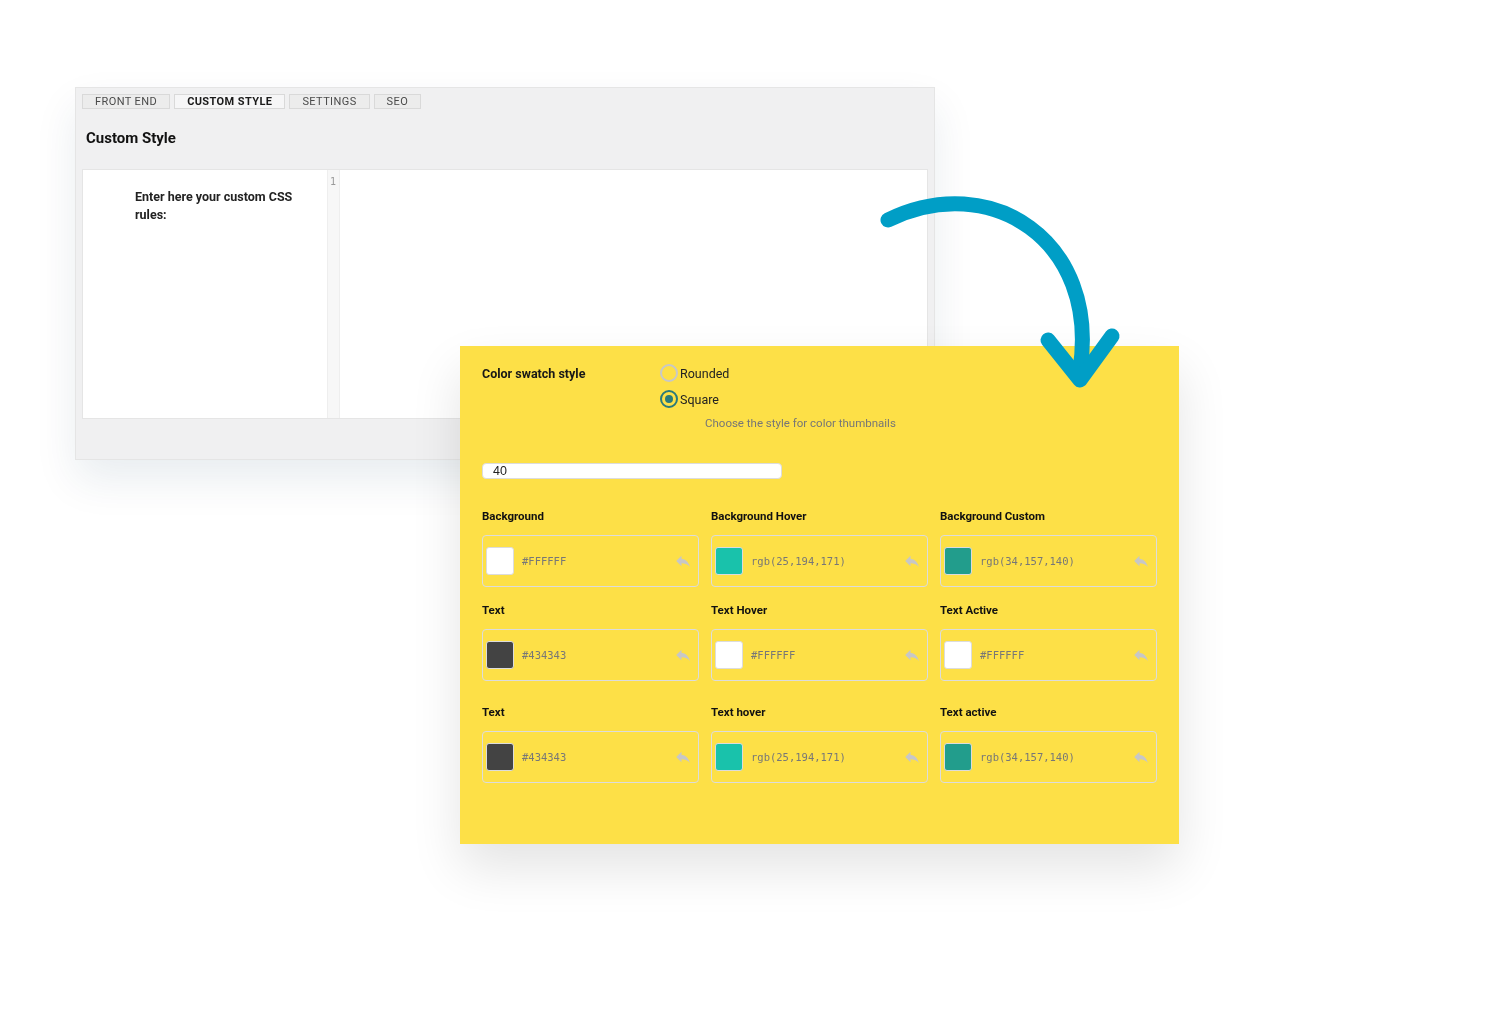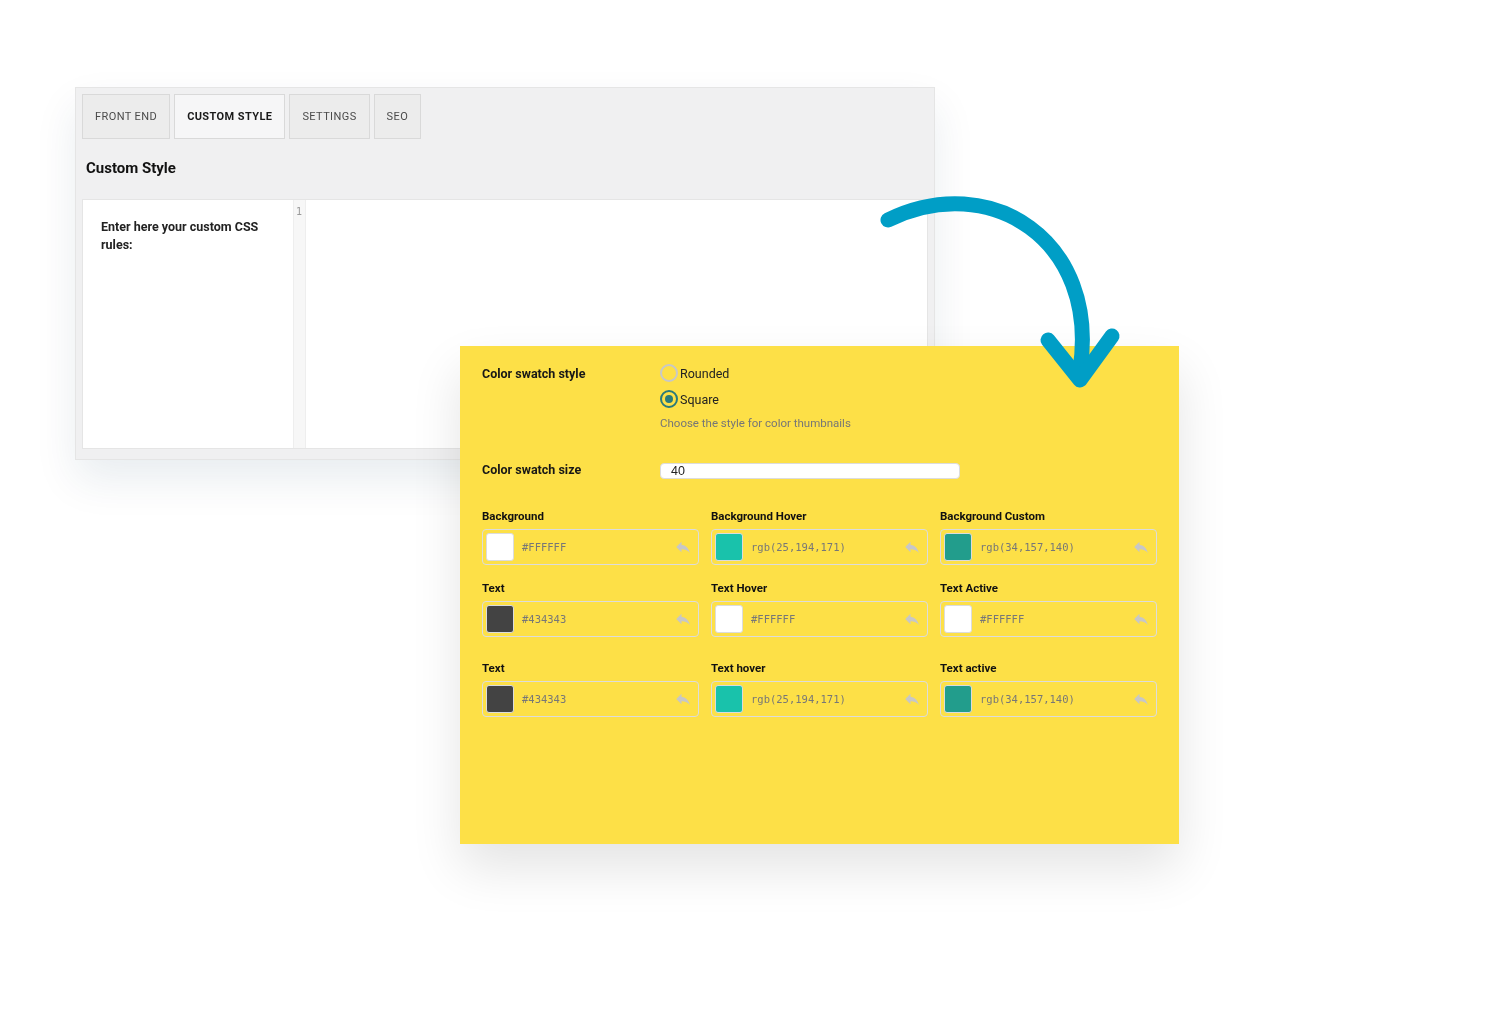--- a/index.html
+++ b/index.html
@@ -24,21 +24,21 @@
     box-shadow: 0 20px 40px rgba(0,50,90,.09);
   }
   .tabs-row {
     display: flex;
     gap: 4px;
     padding: 6px 6px 0 6px;
   }
   .tab {
     background: #ececec;
     border: 1px solid #d9d9d9;
-    padding: 15px 12px;
+    padding: 0 12px;
     font-size: 11px;
     letter-spacing: .4px;
     color: #4a4a4a;
     cursor: pointer;
   }
   .tab.active {
     font-weight: 700;
     color: #1a1a1a;
     background: #f6f6f7;
   }
@@ -55,20 +55,21 @@
     height: 250px;
     display: flex;
   }
   .css-label {
     width: 210px;
     font-size: 12.5px;
     font-weight: 700;
     color: #222;
     padding: 18px 10px 10px 18px;
     line-height: 1.4;
+    margin-left: 34px;
   }
   .css-editor {
     flex: 0 0 13px;
     border-left: 1px solid #eee;
     border-right: 1px solid #eee;
     text-align: right;
     padding: 6px 3px 0 0;
     background: #f7f7f7;
   }
   .css-line {
@@ -124,20 +125,21 @@
   }
   .radio-dot {
     width: 8px; height: 8px;
     background: #2b7a7a;
     border-radius: 50%;
   }
   .help-text {
     font-size: 11.5px;
     color: #767676;
     margin-top: 8px;
+    margin-left: 45px;
   }
   .text-input {
     width: 300px;
     border: 1px solid #dcdcdc;
     border-radius: 4px;
     padding: 0 10px;
     font-size: 12.5px;
     color: #222;
   }
   .color-grid {
@@ -150,23 +152,24 @@
     font-size: 11.5px;
     font-weight: 700;
     color: #111;
     margin-bottom: 6px;
   }
   .color-input {
     display: flex;
     align-items: center;
     border: 1px solid #dcdcdc;
     border-radius: 4px;
-    height: 36px;
+    height: 52px;
     padding: 3px 6px 3px 3px;
     gap: 8px;
+    margin-top: 12px;
   }
   .swatch {
     width: 28px;
     height: 28px;
     border: 1px solid #dcdcdc;
     border-radius: 3px;
     flex: 0 0 28px;
   }
   .color-value {
     flex: 1;
@@ -226,21 +229,20 @@
         <span class="radio-circle checked">
             <span class="radio-dot"></span>
           </span>
         <span>Square</span>
       </div>
       <div class="help-text">Choose the style for color thumbnails</div>
     </div>
   </div>
 
   <div class="form-row">
-    <div class="form-label-col">Color swatch size</div>
     <div class="form-value-col">
       <input class="text-input" type="text" value="40" style="">
     </div>
   </div>
 
   <div class="form-row" style="margin-bottom:24px">
     <div class="form-value-col">
       <div class="color-grid" id="labels-color-grid">
           <div class="color-cell">
             <div class="color-cell-label">Background</div>

